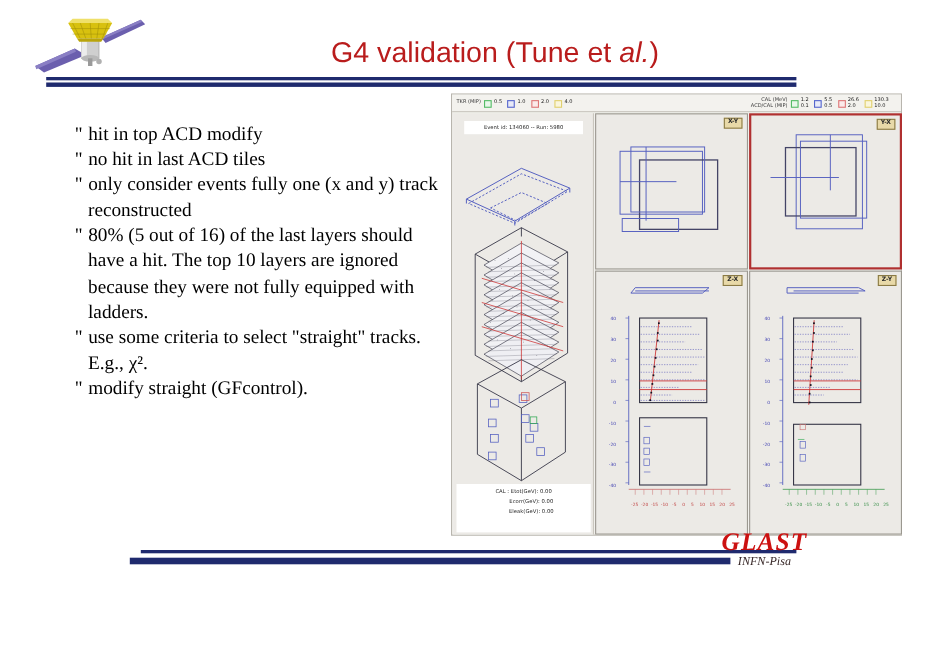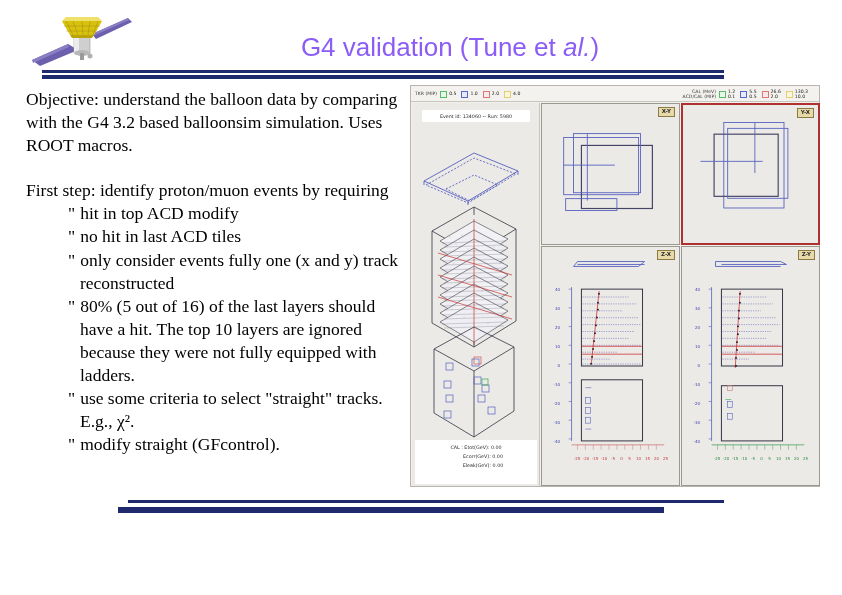--- a/index.html
+++ b/index.html
@@ -27,21 +27,21 @@
 
   
   #title {
     position: absolute;
     left: 150px;
     top: 32px;
     width: 600px;
     text-align: center;
     font-family: "Liberation Sans", "DejaVu Sans", sans-serif;
     font-size: 26px;
-    color: #8b5cf6;
+    color: #b91c1c;
     letter-spacing: 0px;
     white-space: nowrap;
   }
   #title .ital { font-style: italic; }
 
   
   .rule {
     position: absolute;
     background: #1f2a6e;
   }
@@ -235,23 +235,21 @@
       <circle cx="62" cy="48" r="2.5" fill="#b0b0b0"></circle>
     </g>
   </svg>
 
   <div id="title"><span>G4 validation (Tune et </span><span class="ital">al.</span><span>)</span></div>
 
   <div class="rule" id="rule-top-a"></div>
   <div class="rule" id="rule-top-b"></div>
 
   <div id="body-text">
-    <p>Objective: understand the balloon data by comparing with the G4 3.2 based balloonsim simulation.  Uses ROOT macros.</p>
     <div class="para-gap"></div>
-    <p>First step: identify proton/muon events by requiring</p>
     <ul class="bullet-list">
       <li><span class="bchar">"</span><span>hit in top ACD modify</span></li>
       <li><span class="bchar">"</span><span>no hit in last ACD tiles</span></li>
       <li><span class="bchar">"</span><span>only consider events fully one (x and y) track reconstructed</span></li>
       <li><span class="bchar">"</span><span>80% (5 out of 16) of the last layers should have a hit.  The top 10 layers are ignored because they were not fully equipped with ladders.</span></li>
       <li><span class="bchar">"</span><span>use some criteria to select "straight" tracks.  E.g., χ².</span></li>
       <li><span class="bchar">"</span><span>modify straight (GFcontrol).</span></li>
     </ul>
   </div>
 
@@ -658,14 +656,18 @@
       <div class="axis-num grn" style="left:92px;top:209px;width:9px;text-align:center;">10</div>
       <div class="axis-num grn" style="left:101px;top:209px;width:9px;text-align:center;">15</div>
       <div class="axis-num grn" style="left:110px;top:209px;width:9px;text-align:center;">20</div>
       <div class="axis-num grn" style="left:119px;top:209px;width:9px;text-align:center;">25</div>
     </div>
   </div>
 
   <div class="rule" id="rule-bot-a"></div>
   <div class="rule" id="rule-bot-b"></div>
 
+  <div id="glast">
+    <div id="glast-main">GLAST</div>
+    <div id="glast-sub">INFN-Pisa</div>
+  </div>
 
 </div>
 
 </body></html>

